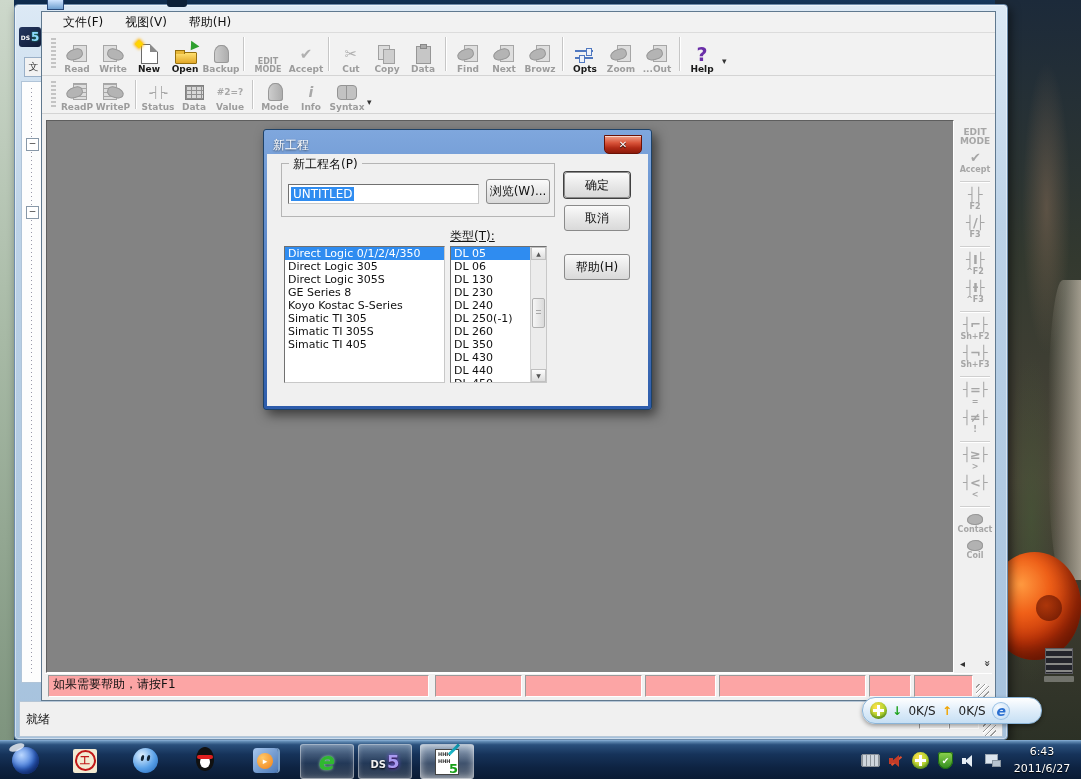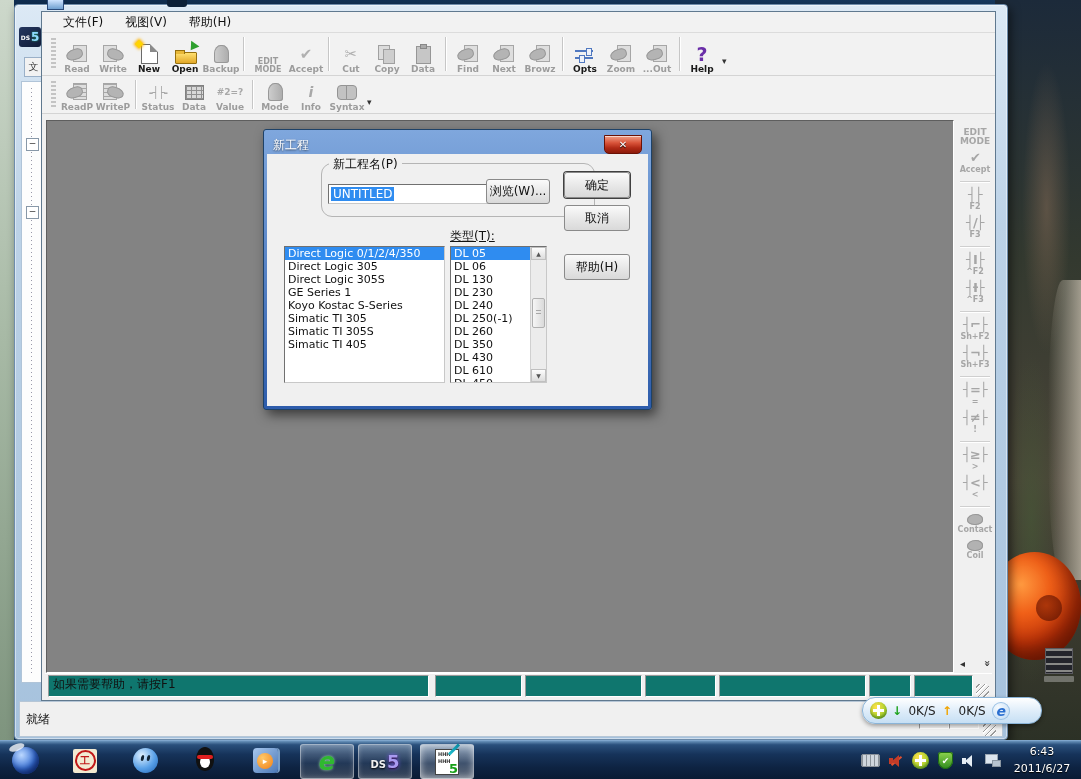--- a/index.html
+++ b/index.html
@@ -104,36 +104,36 @@
   .pal-glyph{display:block;font-size:13px;line-height:14px;font-weight:bold;letter-spacing:-1px;}
   .pal-label{display:block;font-size:8px;font-weight:bold;line-height:9px;}
   .pal-em .pal-label{font-size:8px;}
   .pal-blob{display:block;width:16px;height:11px;margin:1px auto 0;background:#b2b2b2;border-radius:55% 45% 45% 45%;box-shadow:inset 0 0 0 1px #989898;}
   .pal-sep{width:30px;height:1px;background:#cfcfcf;box-shadow:0 1px 0 #fff;margin:2px 0 6px;}
   .pal-bottom{position:absolute;bottom:4px;left:0;width:100%;display:flex;justify-content:space-between;padding:0 4px;box-sizing:border-box;color:#333;}
   .pal-left{font-size:10px;} .pal-dbl{font-size:10px;transform:rotate(90deg);font-weight:bold;}
 
   
   .app-status{position:absolute;left:3px;right:3px;bottom:3px;height:23px;display:flex;align-items:center;gap:3px;padding:0 3px;background:#f0f0f0;border-top:1px solid #fff;}
-  .panel{height:22px;border:1px solid;border-color:#9a9a9a #ffffff #ffffff #9a9a9a;background:#0f766e;box-sizing:border-box;}
+  .panel{height:22px;border:1px solid;border-color:#9a9a9a #ffffff #ffffff #9a9a9a;background:#fca5a5;box-sizing:border-box;}
   .panel-text{width:384px;font-size:12px;color:#111;padding:0 4px;line-height:16px;white-space:nowrap;overflow:hidden;}
   .grip{width:13px;height:13px;align-self:flex-end;background:repeating-linear-gradient(135deg,transparent 0 2px,#9a9a9a 2px 3px,#fff 3px 4px);}
   .launch-status{position:absolute;left:4px;right:4px;bottom:2px;height:36px;background:#f0f0f0;border:1px solid #b6c6d6;display:flex;align-items:center;padding:0 6px;font-size:12px;color:#111;box-sizing:border-box;}
   .launch-status .sp{flex:1;}
   .lpanel{height:17px;border:1px solid;border-color:#9a9a9a #ffffff #ffffff #9a9a9a;font-size:10px;color:#333;padding:0 4px;line-height:15px;margin-left:0;font-style:italic;}
 
   
   .dialog{position:absolute;left:263px;top:129px;width:387px;height:279px;z-index:30;border:1px solid #1e4268;border-radius:3px;
     background:linear-gradient(180deg,#7fa7dd,#2d5cab);box-shadow:4px 5px 12px rgba(0,0,0,.55);}
   .dlg-title{height:24px;display:flex;align-items:flex-end;padding:0 9px;color:#fff;font-size:12px;text-shadow:0 1px 2px rgba(0,0,0,.6);}
   .dlg-close{margin-left:auto;width:36px;height:17px;margin-top:-4px;border-radius:0 0 5px 5px;border:1px solid #6a1206;
     background:linear-gradient(180deg,#f0a088 0%,#d9543a 40%,#b02a16 70%,#8c1a0a 100%);
     color:#fff;font-size:10px;font-weight:bold;display:flex;align-items:center;justify-content:center;text-shadow:0 1px 1px #000;box-shadow:inset 0 1px 0 rgba(255,255,255,.6);}
   .dlg-body{position:absolute;left:3px;right:3px;top:24px;bottom:3px;background:#f0f0f0;font-size:12px;color:#111;}
-  .grpbox{position:absolute;left:14px;top:9px;width:272px;height:52px;border:1px solid #b5b5b5;border-radius:11px;margin-left:40px;}
+  .grpbox{position:absolute;left:14px;top:9px;width:272px;height:52px;border:1px solid #b5b5b5;border-radius:0;}
   .grpbox .glabel{position:absolute;top:-8px;left:7px;background:#f0f0f0;padding:0 4px;font-size:12px;}
   .txtin{position:absolute;left:6px;top:20px;width:191px;height:20px;background:#fff;border:1px solid;border-color:#707070 #c8c8c8 #c8c8c8 #707070;
     display:flex;align-items:center;padding-left:2px;box-sizing:border-box;font-size:12px;}
   .selspan{background:#2f8cf0;color:#fff;padding:0 2px;}
   .btn{background:linear-gradient(180deg,#fafafa,#e5e5e5 60%,#d9d9d9);border:1px solid #8a8a8a;border-radius:3px;
     font-size:12px;color:#111;display:flex;align-items:center;justify-content:center;box-sizing:border-box;}
   .btn-browse{position:absolute;left:219px;top:25px;width:64px;height:25px;}
   .btn-ok{position:absolute;left:297px;top:18px;width:66px;height:26px;box-shadow:0 0 0 1px #404040;}
   .btn-cancel{position:absolute;left:297px;top:51px;width:66px;height:26px;}
   .btn-help{position:absolute;left:297px;top:100px;width:66px;height:26px;}
@@ -536,39 +536,39 @@
       <div class="btn btn-cancel">取消</div>
       <div class="btn btn-help">帮助(H)</div>
 
       <span class="list-label lbl-fam">家族(F):</span>
       <span class="list-label lbl-typ">类型(T):</span>
 
       <div class="listbox lb-fam">
         <div class="li sel">Direct Logic 0/1/2/4/350</div>
         <div class="li">Direct Logic 305</div>
         <div class="li">Direct Logic 305S</div>
-        <div class="li">GE Series 1</div>
+        <div class="li">GE Series 8</div>
         <div class="li">Koyo Kostac S-Series</div>
         <div class="li">Simatic TI 305</div>
         <div class="li">Simatic TI 305S</div>
         <div class="li">Simatic TI 405</div>
       </div>
 
       <div class="listbox lb-typ">
         <div class="items">
           <div class="li sel">DL 05</div>
           <div class="li">DL 06</div>
           <div class="li">DL 130</div>
           <div class="li">DL 230</div>
           <div class="li">DL 240</div>
           <div class="li">DL 250(-1)</div>
           <div class="li">DL 260</div>
           <div class="li">DL 350</div>
           <div class="li">DL 430</div>
-          <div class="li">DL 610</div>
+          <div class="li">DL 440</div>
           <div class="li">DL 450</div>
         </div>
         <div class="sb">
           <div class="sb-btn sb-up">▲</div>
           <div class="sb-thumb"></div>
           <div class="sb-btn sb-down">▼</div>
         </div>
       </div>
     </div>
   </div>

